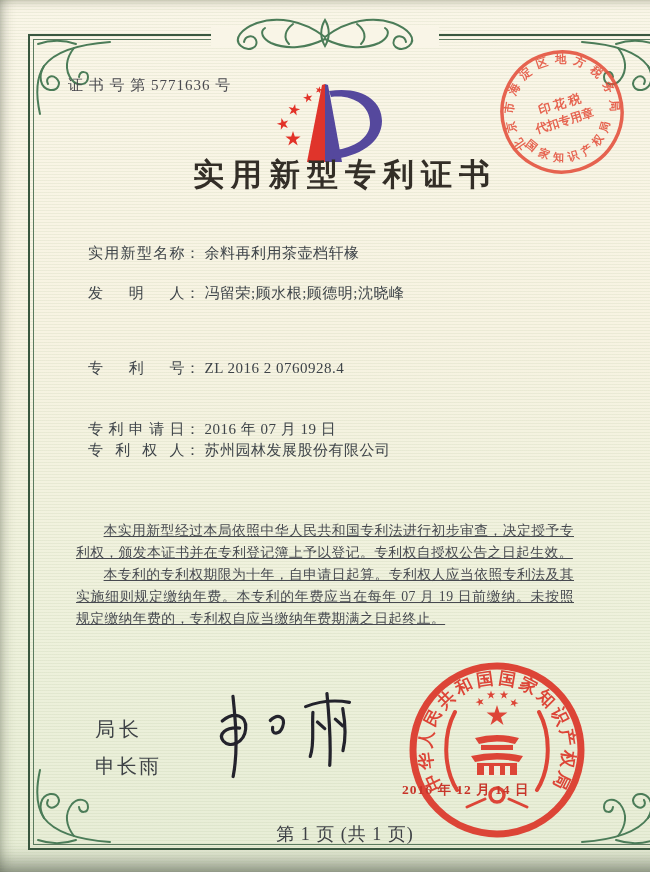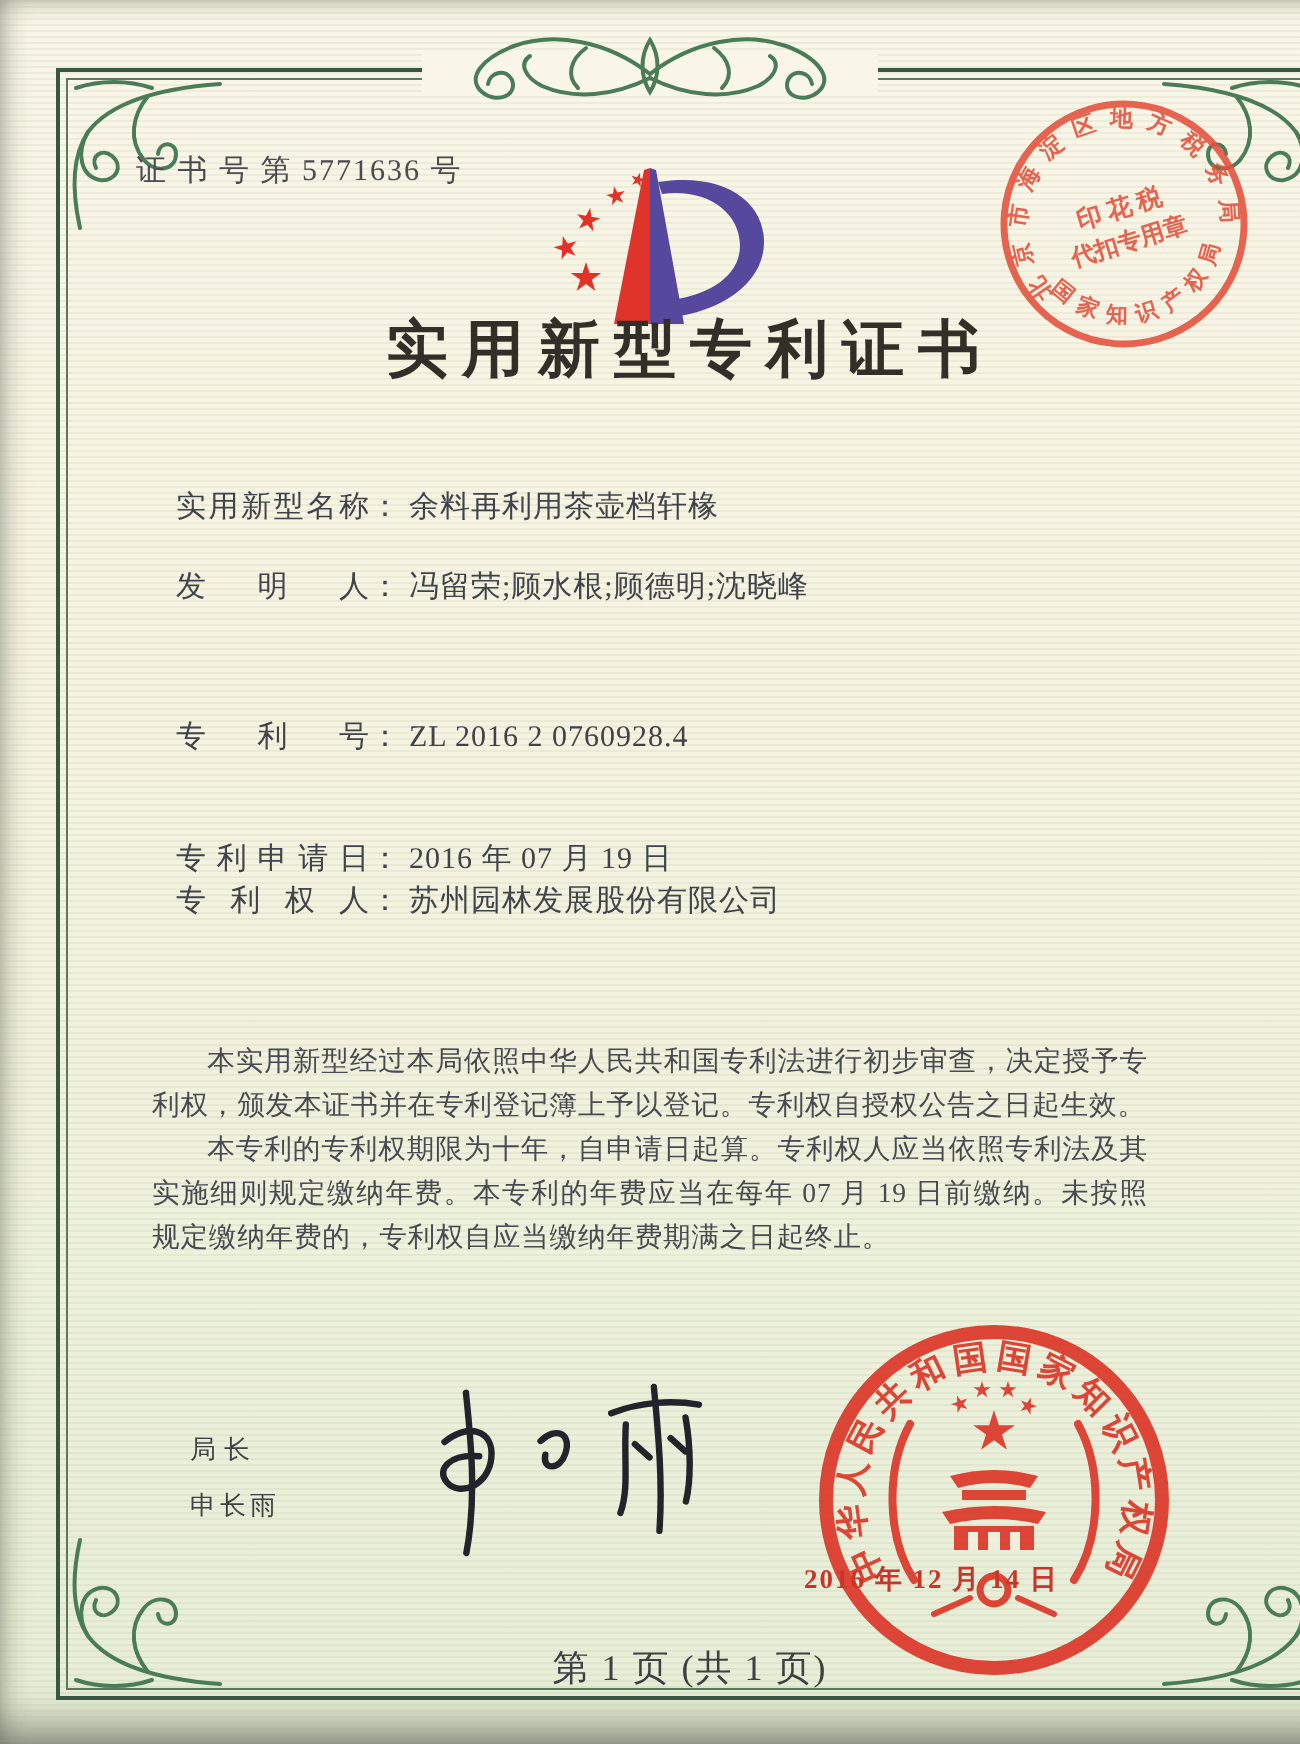--- a/index.html
+++ b/index.html
@@ -29,22 +29,22 @@
   .cert-no{position:absolute;left:68px;top:76px;font-size:15px;color:#4a4a50;letter-spacing:1px;}
   .logo{position:absolute;left:255px;top:84px;width:140px;height:90px;}
   .doc-title{position:absolute;left:0;right:0;top:154px;text-align:center;font-size:31px;font-weight:700;
     color:#332e27;letter-spacing:7px;}
   .field-row{position:absolute;left:88px;font-size:15px;color:#3e4449;letter-spacing:.5px;white-space:nowrap;}
   .flabel{display:inline-block;width:97px;text-align:justify;text-align-last:justify;}
   .fvalue{margin-left:4px;}
   .r1{top:244px;}.r2{top:284px;}.r3{top:347px;margin-top:12px;}.r4{top:394px;margin-top:26px;}.r5{top:441px;}.r6{top:489px;}
   .body-text{position:absolute;left:76px;width:498px;top:520px;font-size:13.8px;line-height:22px;
     color:#474a50;text-align:justify;letter-spacing:.4px;}
-  .body-text p{margin:0;text-indent:2em;}
-  .signer{position:absolute;left:95px;top:716px;font-size:13px;color:#3f4347;}
+  .body-text p{margin:0;text-indent:2em;text-decoration:underline;}
+  .signer{position:absolute;left:95px;top:716px;font-size:20px;color:#3f4347;}
   .signer .t{letter-spacing:4px;}
   .signer .n{margin-top:10px;letter-spacing:2px;}
   .signature{position:absolute;left:195px;top:684px;width:170px;height:100px;}
   .seal{position:absolute;left:397px;top:650px;width:200px;height:200px;opacity:.92;}
   .seal-date{position:absolute;left:402px;top:781px;font-size:13.5px;font-weight:700;color:#c8352a;
     letter-spacing:1px;white-space:nowrap;}
   .tax-stamp{position:absolute;left:487px;top:37px;width:150px;height:150px;transform:rotate(-17deg);opacity:.88;}
   .footer{position:absolute;left:0;right:0;top:822px;text-align:center;font-size:18px;color:#3d4045;letter-spacing:1px;}
   .g-stroke{stroke:#4b7c58;fill:none;stroke-width:2;stroke-linecap:round;}
 </style>

